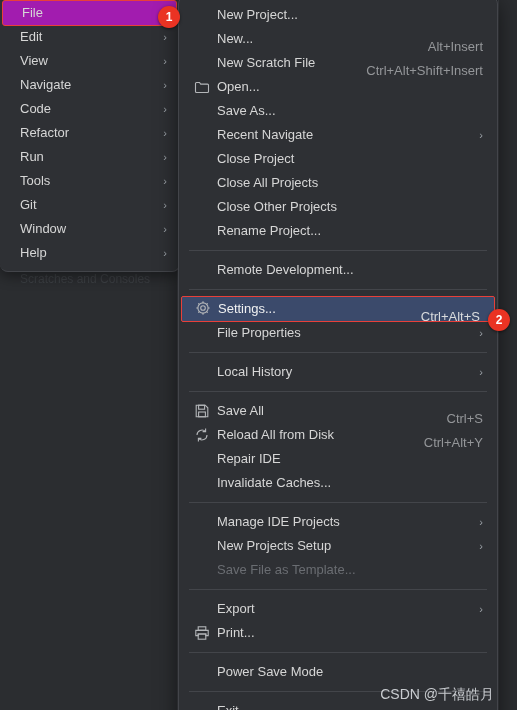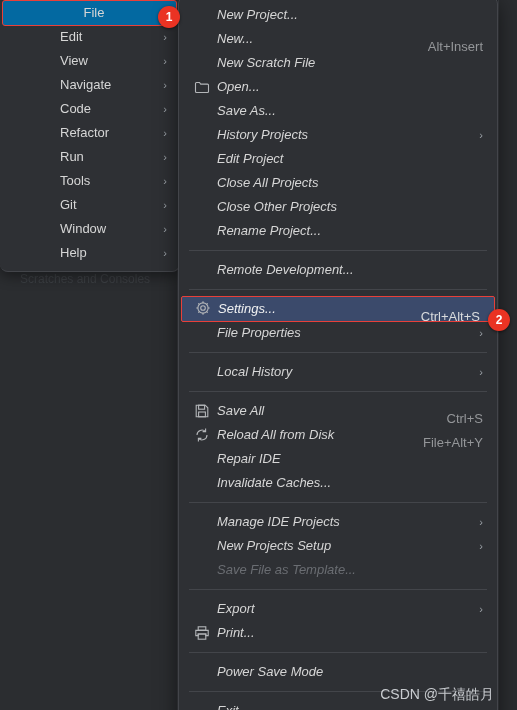--- a/index.html
+++ b/index.html
@@ -55,32 +55,30 @@
   }
   .mb-item {
     position: relative;
     height: 24px;
     line-height: 24px;
     padding: 0 10px 0 20px;
     font-size: 13px;
     color: #d6d6d6;
     white-space: nowrap;
     cursor: default;
-    margin-left: 40px;
   }
   .mb-item.selected {
-    background: #0369a1;
+    background: #a21caf;
     border: 1px solid #e8403a;
     border-radius: 3px;
     height: 26px;
     line-height: 24px;
     margin: -1px 2px;
     padding-left: 19px;
     box-sizing: border-box;
-    text-align: center;
   }
   .mb-arrow {
     position: absolute;
     right: 12px;
     top: 0;
     font-size: 11px;
     color: #9aa0a6;
     line-height: 24px;
   }
 
@@ -105,21 +103,20 @@
     color: #d6d6d6;
     white-space: nowrap;
     cursor: default;
     padding-left: 38px;
     padding-right: 12px;
   }
   .mi.disabled { color: #6a6d72; }
   .mi-label {
     display: inline-block;
     vertical-align: top;
-    font-style: italic;
   }
   .mi-shortcut {
     position: absolute;
     right: 14px;
     top: 8px;
     font-size: 13px;
     color: #949699;
     line-height: 24px;
   }
   .mi-arrow {
@@ -207,29 +204,29 @@
     <div class="mb-item"><span>Run</span><span class="mb-arrow">›</span></div>
     <div class="mb-item"><span>Tools</span><span class="mb-arrow">›</span></div>
     <div class="mb-item"><span>Git</span><span class="mb-arrow">›</span></div>
     <div class="mb-item"><span>Window</span><span class="mb-arrow">›</span></div>
     <div class="mb-item"><span>Help</span><span class="mb-arrow">›</span></div>
   </div>
 
 <div id="filemenu">
     <div class="mi"><span class="mi-label">New Project...</span></div>
     <div class="mi"><span class="mi-label">New...</span><span class="mi-shortcut">Alt+Insert</span></div>
-    <div class="mi"><span class="mi-label">New Scratch File</span></div>
+    <div class="mi"><span class="mi-label">New Scratch File</span><span class="mi-shortcut">Ctrl+Alt+Shift+Insert</span></div>
     <div class="mi"><span class="mi-icon">
         <svg width="16" height="16" viewBox="0 0 16 16" fill="none" stroke="#b4b6b9" stroke-width="1.1">
           <path d="M1.5 12.5V4.5a1 1 0 0 1 1-1h3l1.2 1.6h6.8a1 1 0 0 1 1 1v6.4a1 1 0 0 1-1 1h-11a1 1 0 0 1-1-1z"></path>
         </svg>
       </span><span class="mi-label">Open...</span></div>
     <div class="mi"><span class="mi-label">Save As...</span></div>
-    <div class="mi"><span class="mi-label">History Projects</span><span class="mi-arrow">›</span></div>
-    <div class="mi"><span class="mi-label">Edit Project</span></div>
+    <div class="mi"><span class="mi-label">Recent Navigate</span><span class="mi-arrow">›</span></div>
+    <div class="mi"><span class="mi-label">Close Project</span></div>
     <div class="mi"><span class="mi-label">Close All Projects</span></div>
     <div class="mi"><span class="mi-label">Close Other Projects</span></div>
     <div class="mi"><span class="mi-label">Rename Project...</span></div>
     <div class="sep"></div>
     <div class="mi"><span class="mi-label">Remote Development...</span></div>
     <div class="sep"></div>
     <div class="mi selected"><span class="mi-icon">
         <svg width="16" height="16" viewBox="0 0 16 16" fill="none" stroke="#b4b6b9" stroke-width="1.1">
           <circle cx="8" cy="8" r="2.3"></circle>
           <path d="M8 1.3v1.7M8 13v1.7M1.3 8h1.7M13 8h1.7M3.3 3.3l1.2 1.2M11.5 11.5l1.2 1.2M12.7 3.3l-1.2 1.2M4.5 11.5l-1.2 1.2"></path>
@@ -247,21 +244,21 @@
           <rect x="4.6" y="9" width="6.8" height="4.8"></rect>
         </svg>
       </span><span class="mi-label">Save All</span><span class="mi-shortcut">Ctrl+S</span></div>
     <div class="mi"><span class="mi-icon">
         <svg width="16" height="16" viewBox="0 0 16 16" fill="none" stroke="#b4b6b9" stroke-width="1.1">
           <path d="M13 8a5 5 0 0 1-8.6 3.4"></path>
           <path d="M3 8a5 5 0 0 1 8.6-3.4"></path>
           <path d="M11.6 1.6v3h-3"></path>
           <path d="M4.4 14.4v-3h3"></path>
         </svg>
-      </span><span class="mi-label">Reload All from Disk</span><span class="mi-shortcut">File+Alt+Y</span></div>
+      </span><span class="mi-label">Reload All from Disk</span><span class="mi-shortcut">Ctrl+Alt+Y</span></div>
     <div class="mi"><span class="mi-label">Repair IDE</span></div>
     <div class="mi"><span class="mi-label">Invalidate Caches...</span></div>
     <div class="sep"></div>
     <div class="mi"><span class="mi-label">Manage IDE Projects</span><span class="mi-arrow">›</span></div>
     <div class="mi"><span class="mi-label">New Projects Setup</span><span class="mi-arrow">›</span></div>
     <div class="mi disabled"><span class="mi-label">Save File as Template...</span></div>
     <div class="sep"></div>
     <div class="mi"><span class="mi-label">Export</span><span class="mi-arrow">›</span></div>
     <div class="mi"><span class="mi-icon">
         <svg width="16" height="16" viewBox="0 0 16 16" fill="none" stroke="#b4b6b9" stroke-width="1.1">

